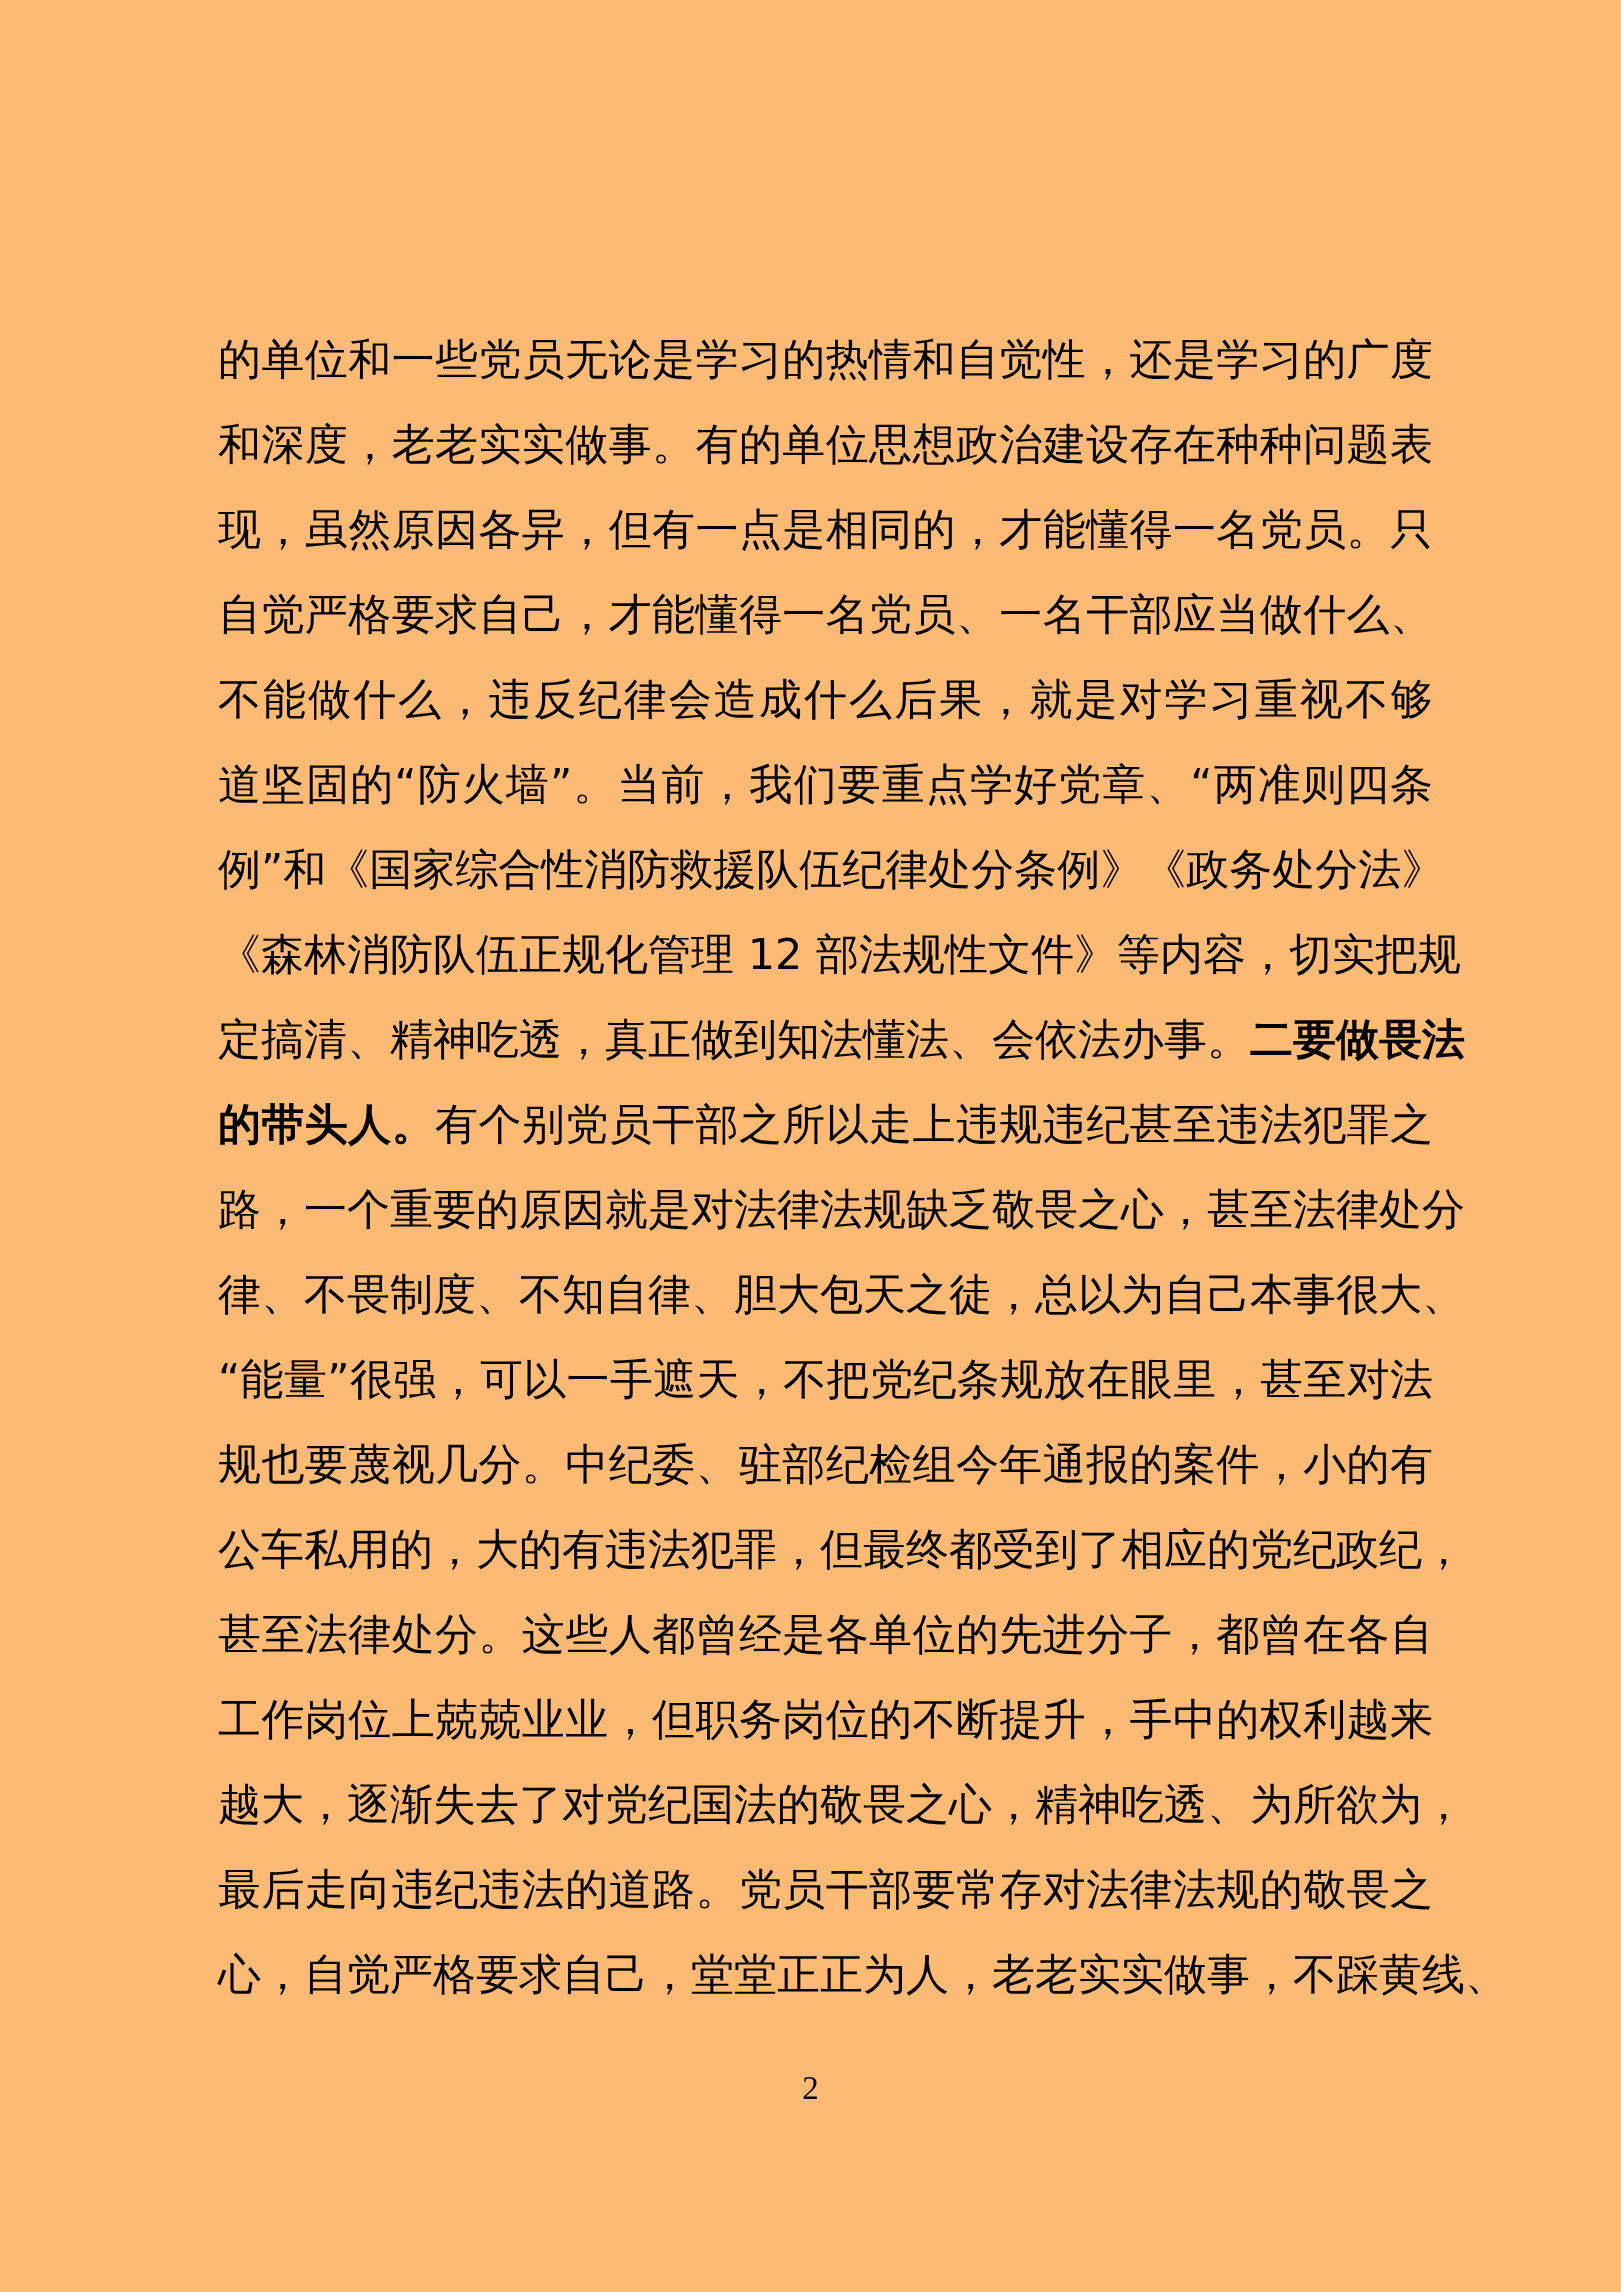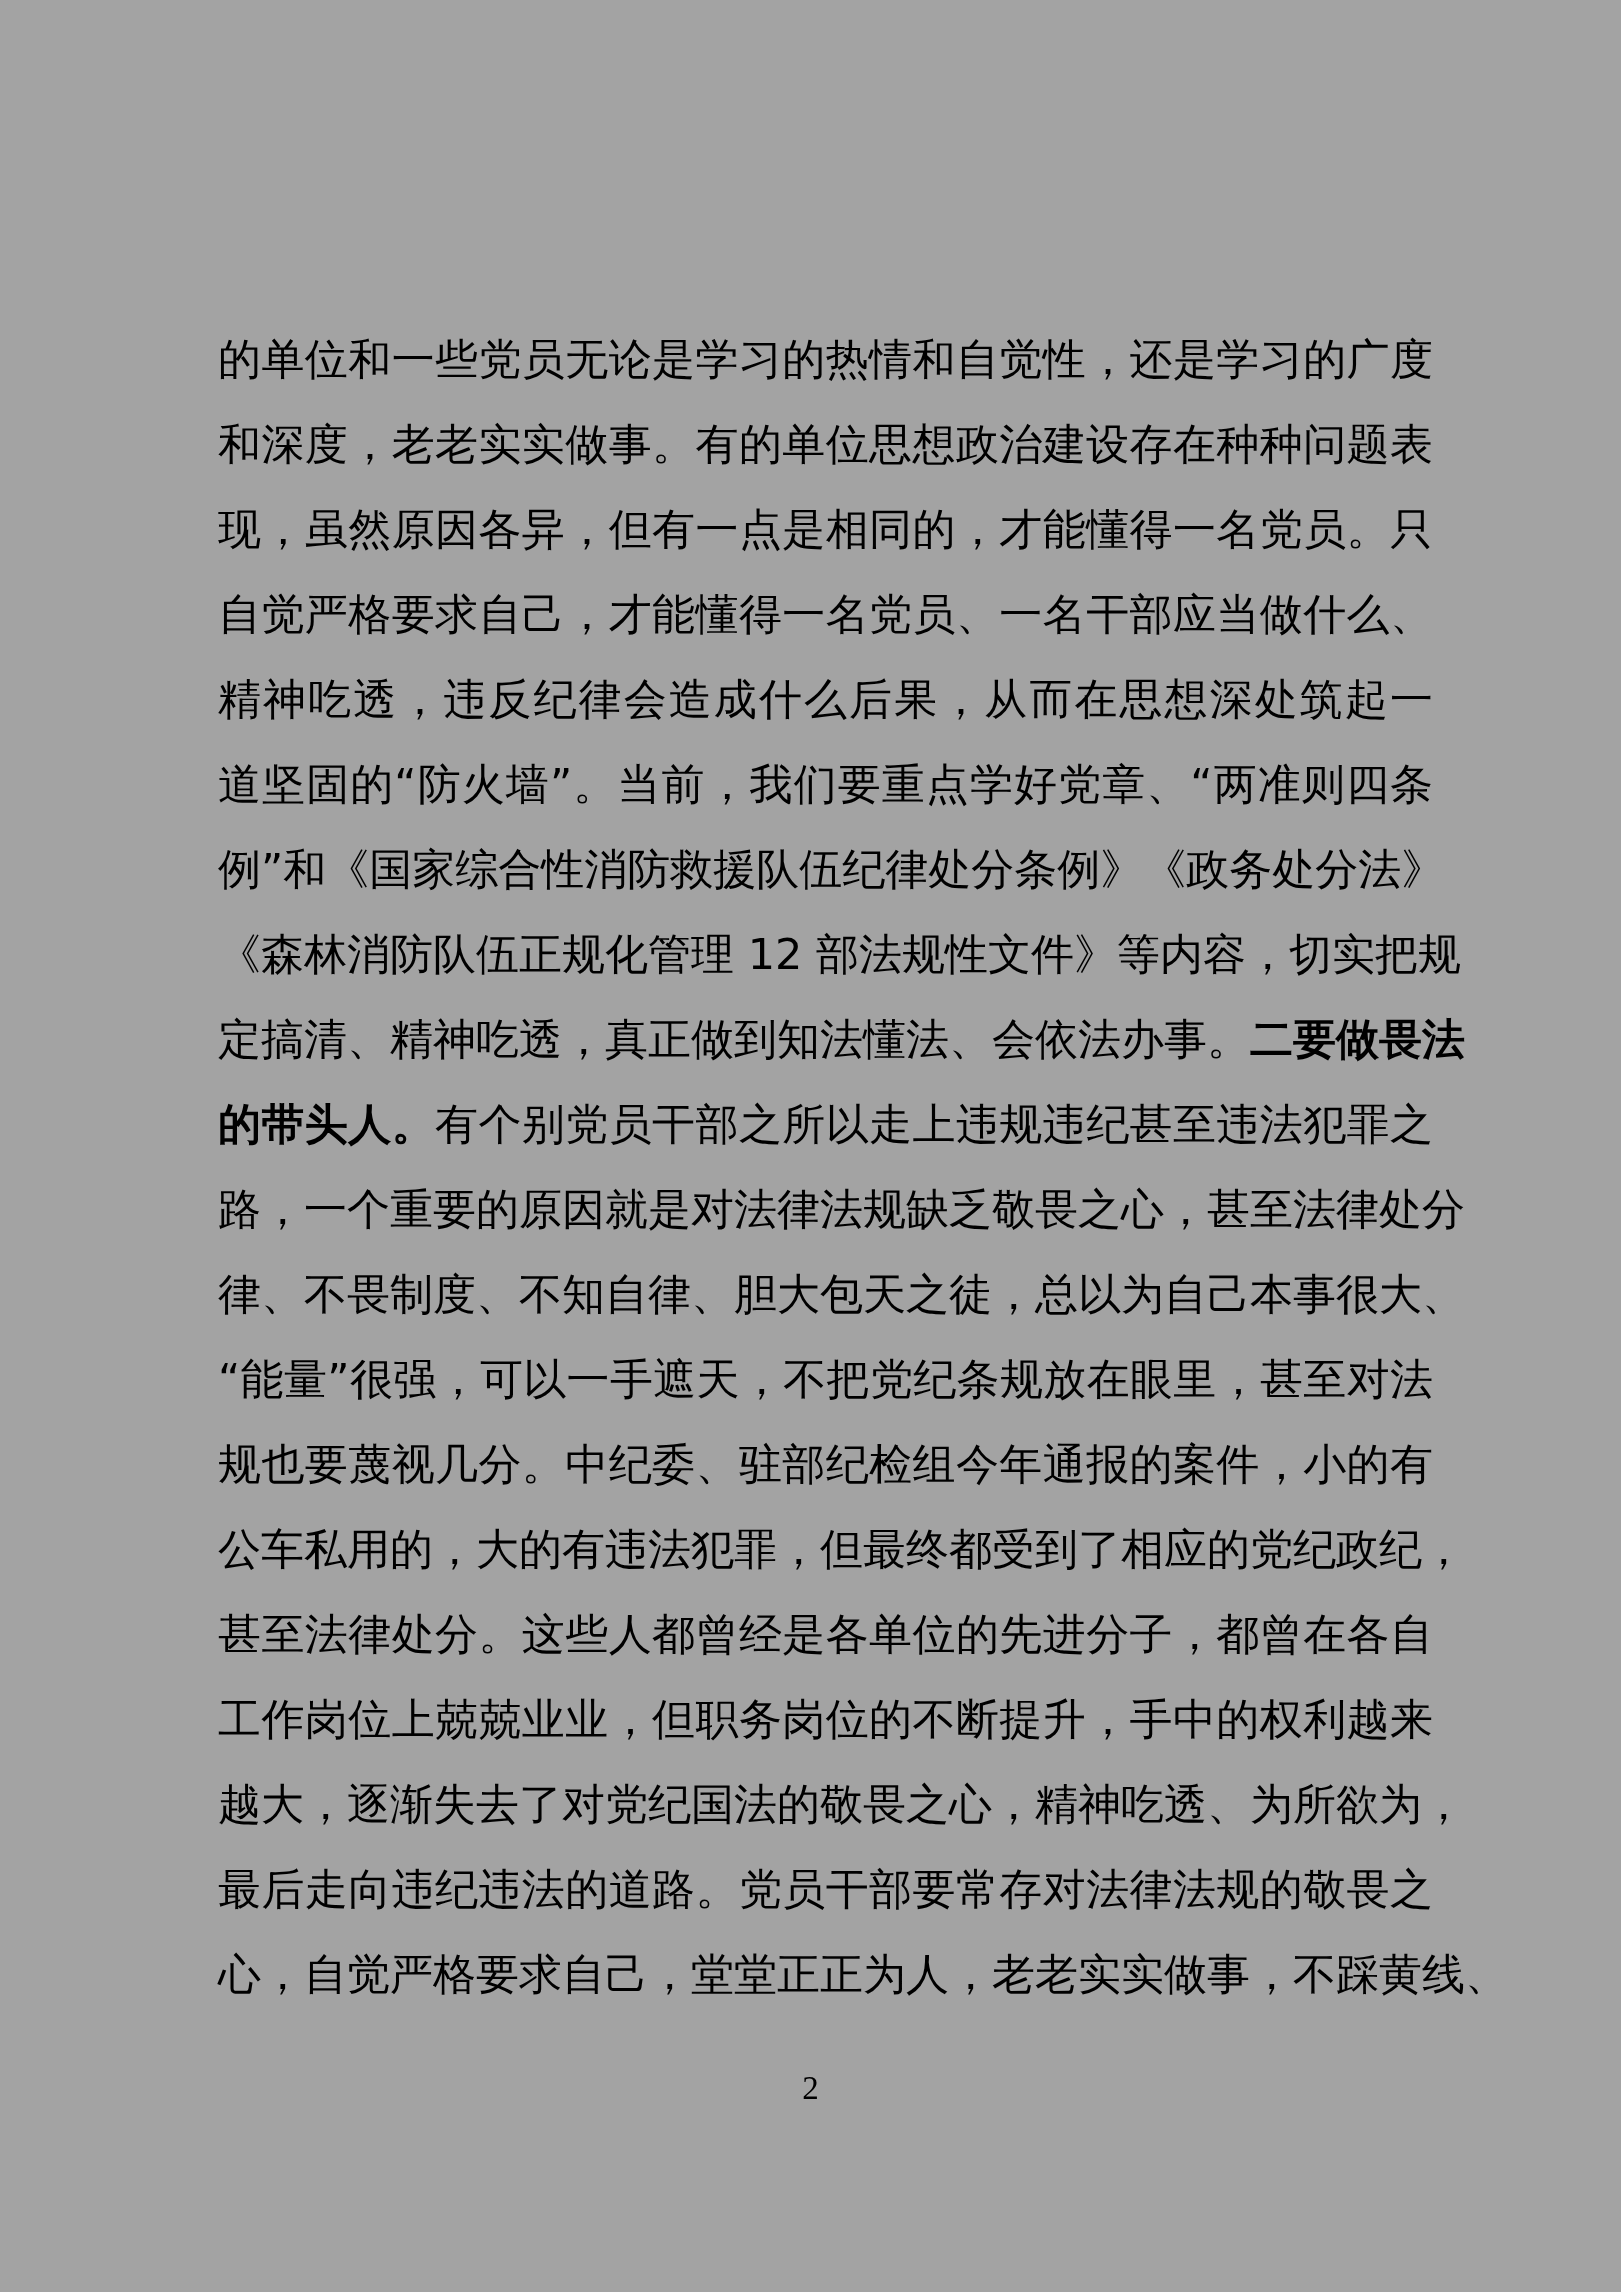--- a/index.html
+++ b/index.html
@@ -1,18 +1,18 @@
 <!DOCTYPE html>
 <html><head>
 <meta charset="utf-8">
 <style>
   html, body { margin: 0; padding: 0; background: #ffffff; }
   body { width: 1621px; height: 2293px; position: relative; overflow: hidden; }
   .page {
-    position: absolute; left: 0; top: 0; width: 1621px; height: 2293px; background: #a3a3a3;
+    position: absolute; left: 0; top: 0; width: 1621px; height: 2293px; background: #fdba74;
   }
   .body-text {
     position: absolute;
     left: 218px;
     top: 317px;
     width: 1215px;
     font-family: "DejaVu Sans", "Liberation Sans", sans-serif;
     font-size: 43px;
     line-height: 85px;
     color: #000;
@@ -39,21 +39,21 @@
 </style>
 </head>
 <body>
 
 <div class="page">
   <div class="body-text">
     <span class="line"><span>的单位和一些党员无论是学习的热情和自觉性，还是学习的广度</span></span>
     <span class="line"><span>和深度，老老实实做事。有的单位思想政治建设存在种种问题表</span></span>
     <span class="line"><span>现，虽然原因各异，但有一点是相同的，才能懂得一名党员。只</span></span>
     <span class="line"><span>自觉严格要求自己，才能懂得一名党员、一名干部应当做什么、</span></span>
-    <span class="line"><span>精神吃透，违反纪律会造成什么后果，从而在思想深处筑起一</span></span>
+    <span class="line"><span>不能做什么，违反纪律会造成什么后果，就是对学习重视不够</span></span>
     <span class="line"><span>道坚固的“防火墙”。当前，我们要重点学好党章、“两准则四条</span></span>
     <span class="line"><span>例”和《国家综合性消防救援队伍纪律处分条例》《政务处分法》</span></span>
     <span class="line"><span>《森林消防队伍正规化管理 12 部法规性文件》等内容，切实把规</span></span>
     <span class="line"><span>定搞清、精神吃透，真正做到知法懂法、会依法办事。</span><span class="bold">二要做畏法</span></span>
     <span class="line"><span class="bold">的带头人。</span><span>有个别党员干部之所以走上违规违纪甚至违法犯罪之</span></span>
     <span class="line"><span>路，一个重要的原因就是对法律法规缺乏敬畏之心，甚至法律处分</span></span>
     <span class="line"><span>律、不畏制度、不知自律、胆大包天之徒，总以为自己本事很大、</span></span>
     <span class="line"><span>“能量”很强，可以一手遮天，不把党纪条规放在眼里，甚至对法</span></span>
     <span class="line"><span>规也要蔑视几分。中纪委、驻部纪检组今年通报的案件，小的有</span></span>
     <span class="line"><span>公车私用的，大的有违法犯罪，但最终都受到了相应的党纪政纪，</span></span>

